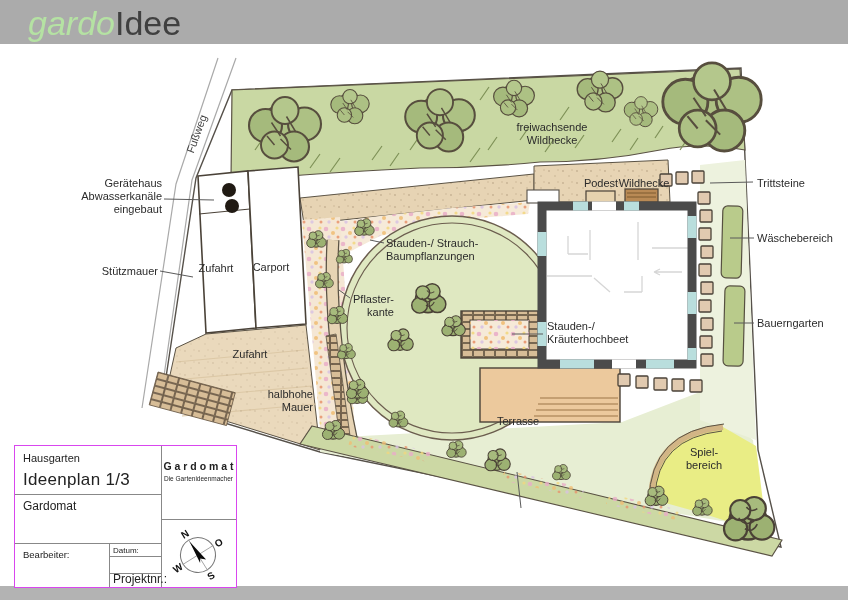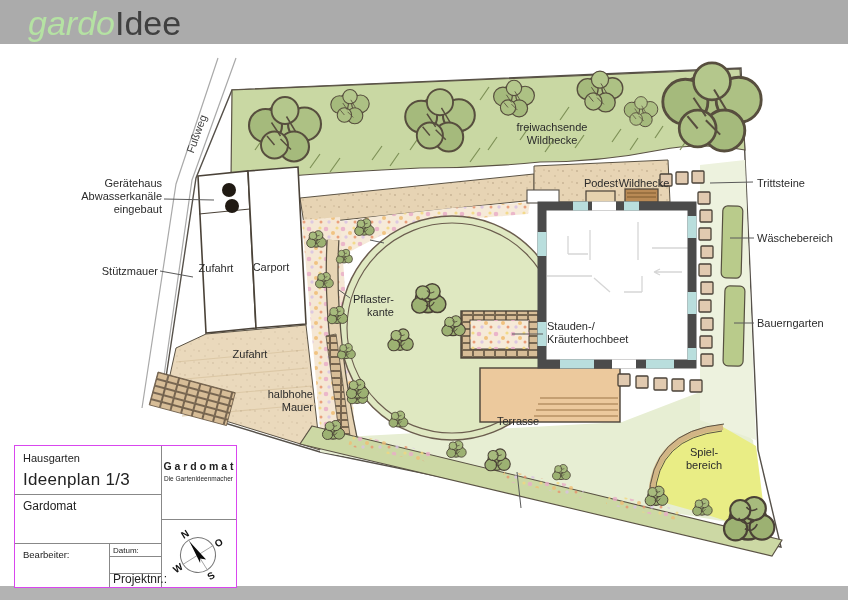--- a/index.html
+++ b/index.html
@@ -243,20 +243,22 @@
 
 <div class="lbl c" style="left:197px;top:134px;transform:translate(-50%,-50%) rotate(-70deg);color:#444;">Fußweg</div>
 <div class="lbl c" style="left:552px;top:134px;">freiwachsende
 Wildhecke</div>
 <div class="lbl r" style="left:40px;top:177px;width:122px;">Gerätehaus
 Abwasserkanäle
 eingebaut</div>
 <div class="lbl r" style="left:40px;top:265px;width:118px;">Stützmauer</div>
 <div class="lbl c" style="left:216px;top:269px;">Zufahrt</div>
 <div class="lbl c" style="left:271px;top:268px;">Carport</div>
+<div class="lbl" style="left:386px;top:237px;">Stauden-/ Strauch-
+Baumpflanzungen</div>
 <div class="lbl" style="left:353px;top:293px;text-align:right;">Pflaster-
 kante</div>
 <div class="lbl c" style="left:250px;top:355px;">Zufahrt</div>
 <div class="lbl r" style="left:230px;top:388px;width:83px;">halbhohe
 Mauer</div>
 <div class="lbl c" style="left:601px;top:184px;">Podest</div>
 <div class="lbl c" style="left:644px;top:184px;">Wildhecke</div>
 <div class="lbl" style="left:757px;top:177px;">Trittsteine</div>
 <div class="lbl" style="left:757px;top:232px;">Wäschebereich</div>
 <div class="lbl" style="left:757px;top:317px;">Bauerngarten</div>

